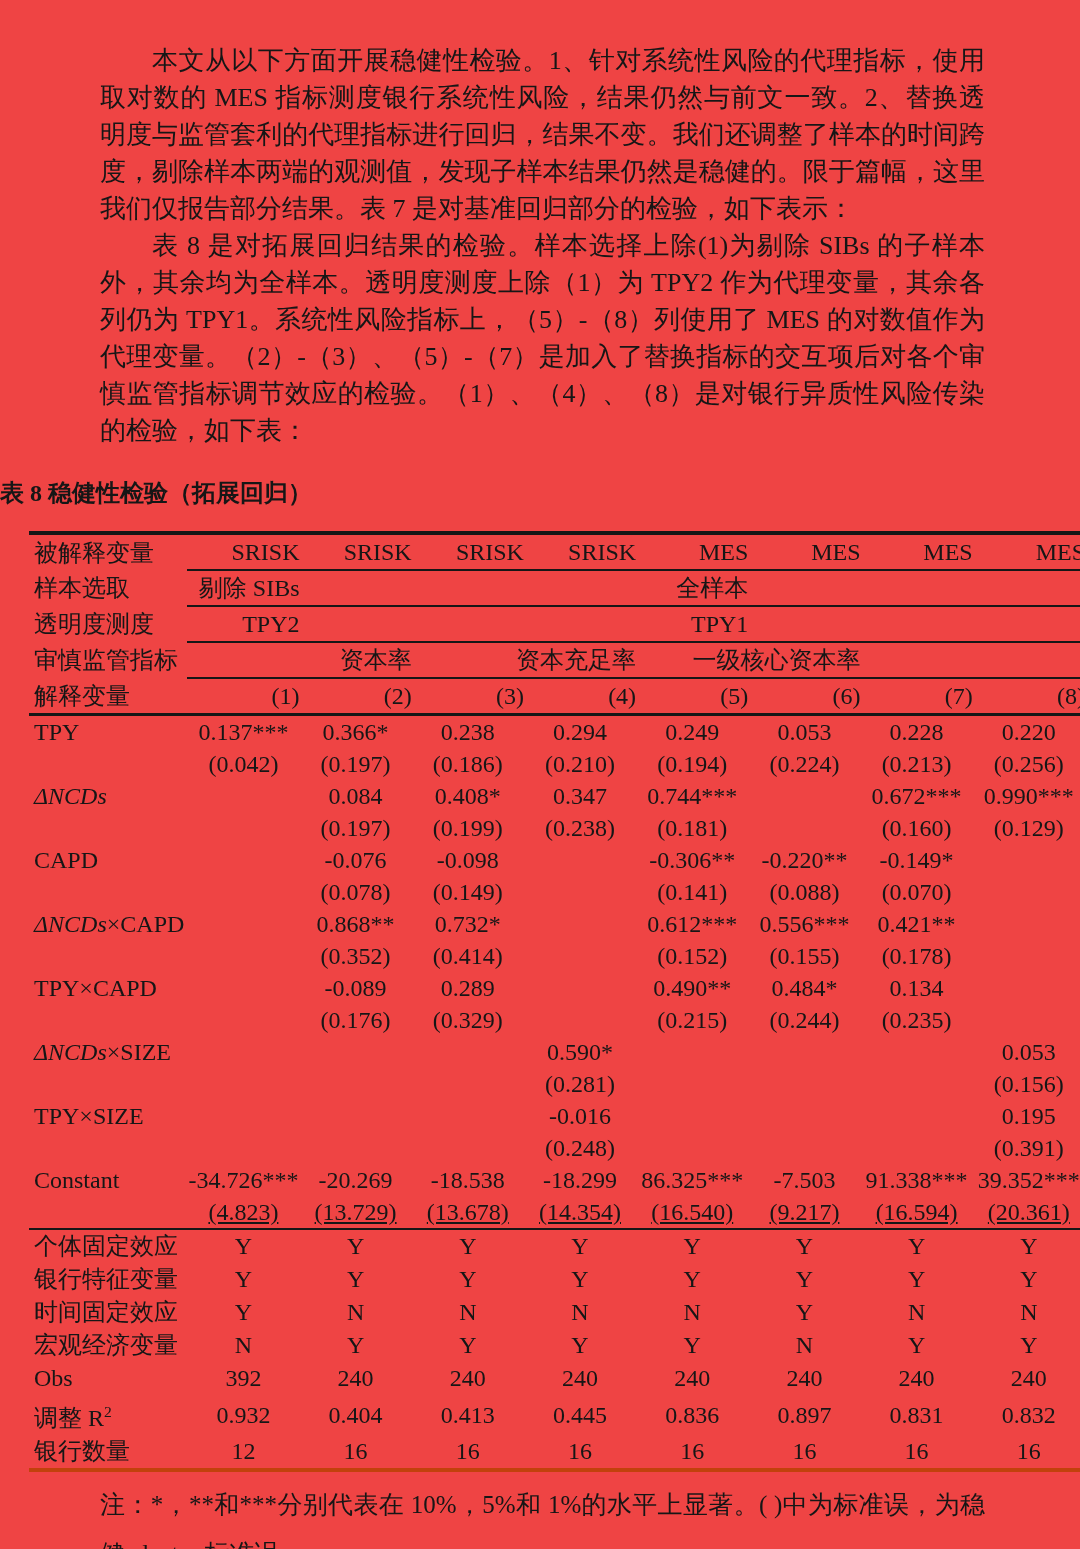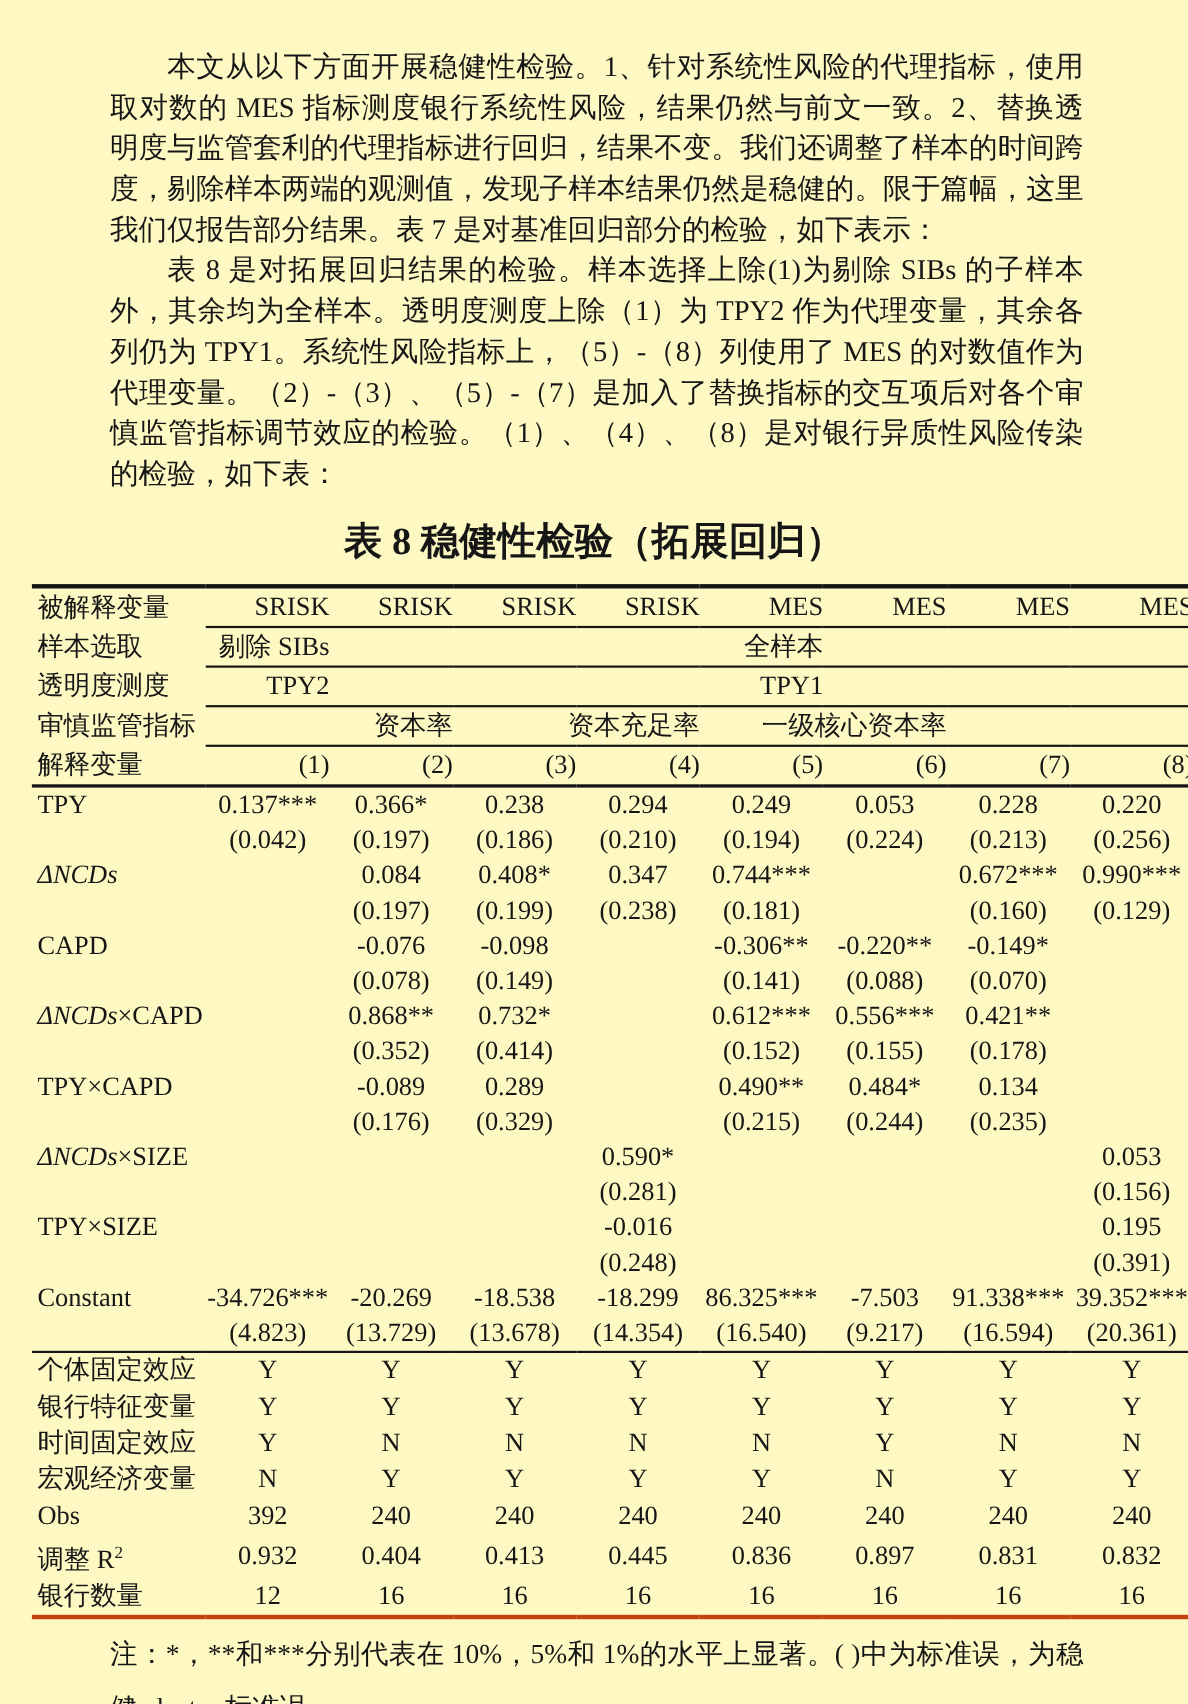--- a/index.html
+++ b/index.html
@@ -1,37 +1,37 @@
 <!DOCTYPE html>
 <html><head>
 <meta charset="utf-8">
 <style>
   html,body{margin:0;padding:0;background:#ffffff;}
   .page{
     position:relative;
     width:1080px;height:1549px;
-    background:#fef9c3;
+    background:#ef4444;
     color:#161616;
     font-family:"Liberation Serif","DejaVu Serif",serif;
     overflow:hidden;
     box-sizing:border-box;
   }
   .para{
     margin:0 95px 0 100px;
     font-size:26px;
     line-height:37px;
     text-align:justify;
     text-indent:2em;
   }
   .para.first{padding-top:42px;}
   .tbl-title{
     margin:26px 0 0 0;
-    font-size:35px;
+    font-size:24px;
     font-weight:bold;
-    text-align:center;
+    text-align:left;
     line-height:36px;
   }
   table.rt{
     border-collapse:collapse;
     table-layout:fixed;
     width:1056px;
     margin:20px 12px 0 29px;
     border-top:4px solid #161616;
     border-bottom:4px solid #c2410c;
   }
@@ -41,21 +41,21 @@
     text-align:center;
     height:32px;
     line-height:32px;
     white-space:nowrap;
     overflow:hidden;
   }
   table.rt thead td{height:34px;line-height:34px;text-align:right;}
   table.rt td.lbl{text-align:left;padding-left:5px;}
   table.rt td.u{border-bottom:2px solid #161616;}
   table.rt tr.colnum td{border-bottom:3px solid #161616;}
-  table.rt tr.midline td{border-bottom:2px solid #161616;}
+  table.rt tr.midline td{border-bottom:2px solid #161616;text-decoration:underline;}
   tbody.stats td{height:33px;line-height:33px;}
   .note{
     margin:8px 95px 0 100px;
     font-size:25px;
     line-height:49px;
     text-align:justify;
   }
   i.dv{font-style:italic;}
   sup{font-size:0.65em;}
 </style>

